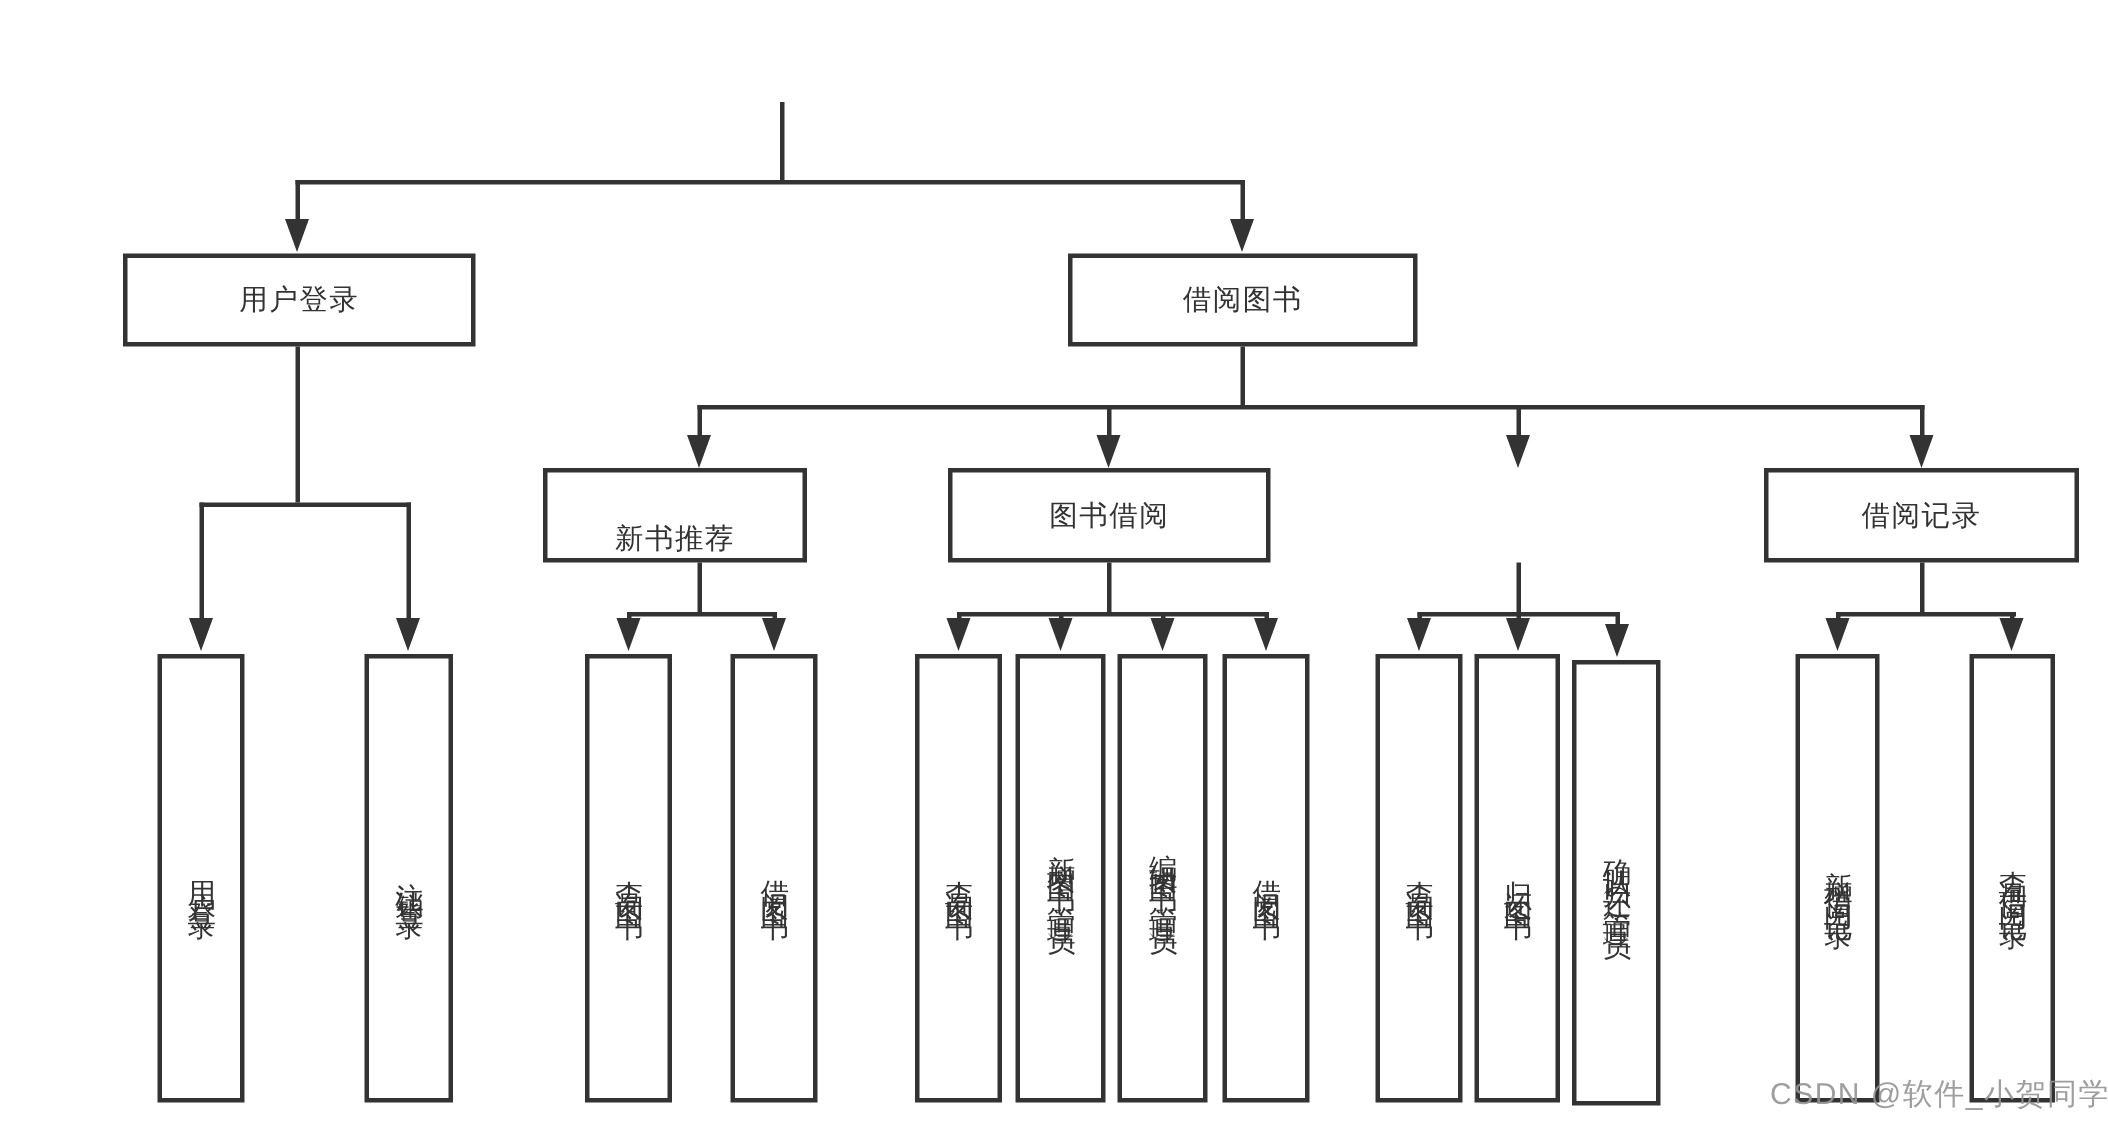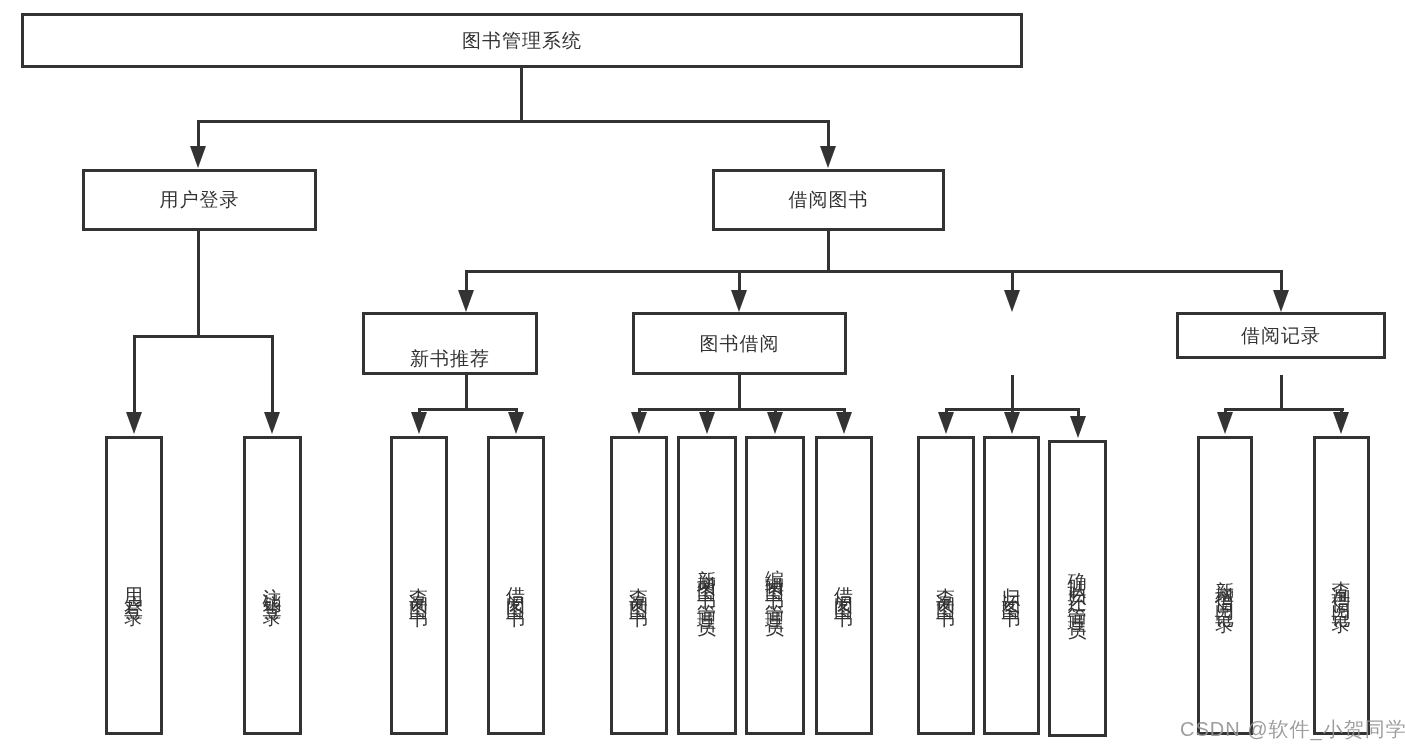--- a/index.html
+++ b/index.html
@@ -59,23 +59,20 @@
     letter-spacing: 1px;
     white-space: nowrap;
     z-index: 5;
   }
 </style>
 </head>
 <body>
 
 <div class="canvas">
 
-  <div class="node" style="left:21px; top:13px; width:1002px; height:55px;">
-    <span>图书管理系统</span>
-  </div>
 
   <div class="vline" style="left:520px; top:68px; height:52px;"></div>
   <div class="hline" style="left:197px; top:120px; width:633px;"></div>
   <div class="vline" style="left:197px; top:120px; height:28px;"></div>
   <div class="arrow" style="left:190px; top:146px;"></div>
   <div class="vline" style="left:827px; top:120px; height:28px;"></div>
   <div class="arrow" style="left:820px; top:146px;"></div>
 
   <div class="node" style="left:82px; top:169px; width:235px; height:62px;">
     <span>用户登录</span>
@@ -101,21 +98,21 @@
   <div class="arrow" style="left:1004px; top:290px;"></div>
   <div class="vline" style="left:1280px; top:270px; height:22px;"></div>
   <div class="arrow" style="left:1273px; top:290px;"></div>
 
   <div class="node" style="left:362px; top:312px; width:176px; height:63px;align-items:flex-end;">
     <span>新书推荐</span>
   </div>
   <div class="node" style="left:632px; top:312px; width:215px; height:63px;justify-content:center;">
     <span>图书借阅</span>
   </div>
-  <div class="node" style="left:1176px; top:312px; width:210px; height:47px;">
+  <div class="node" style="left:1176px; top:312px; width:210px; height:63px;">
     <span>借阅记录</span>
   </div>
 
   <div class="vline" style="left:465px; top:375px; height:35px;"></div>
   <div class="hline" style="left:418px; top:408px; width:100px;"></div>
   <div class="vline" style="left:418px; top:408px; height:8px;"></div>
   <div class="arrow" style="left:411px; top:412px;"></div>
   <div class="vline" style="left:515px; top:408px; height:8px;"></div>
   <div class="arrow" style="left:508px; top:412px;"></div>
 

